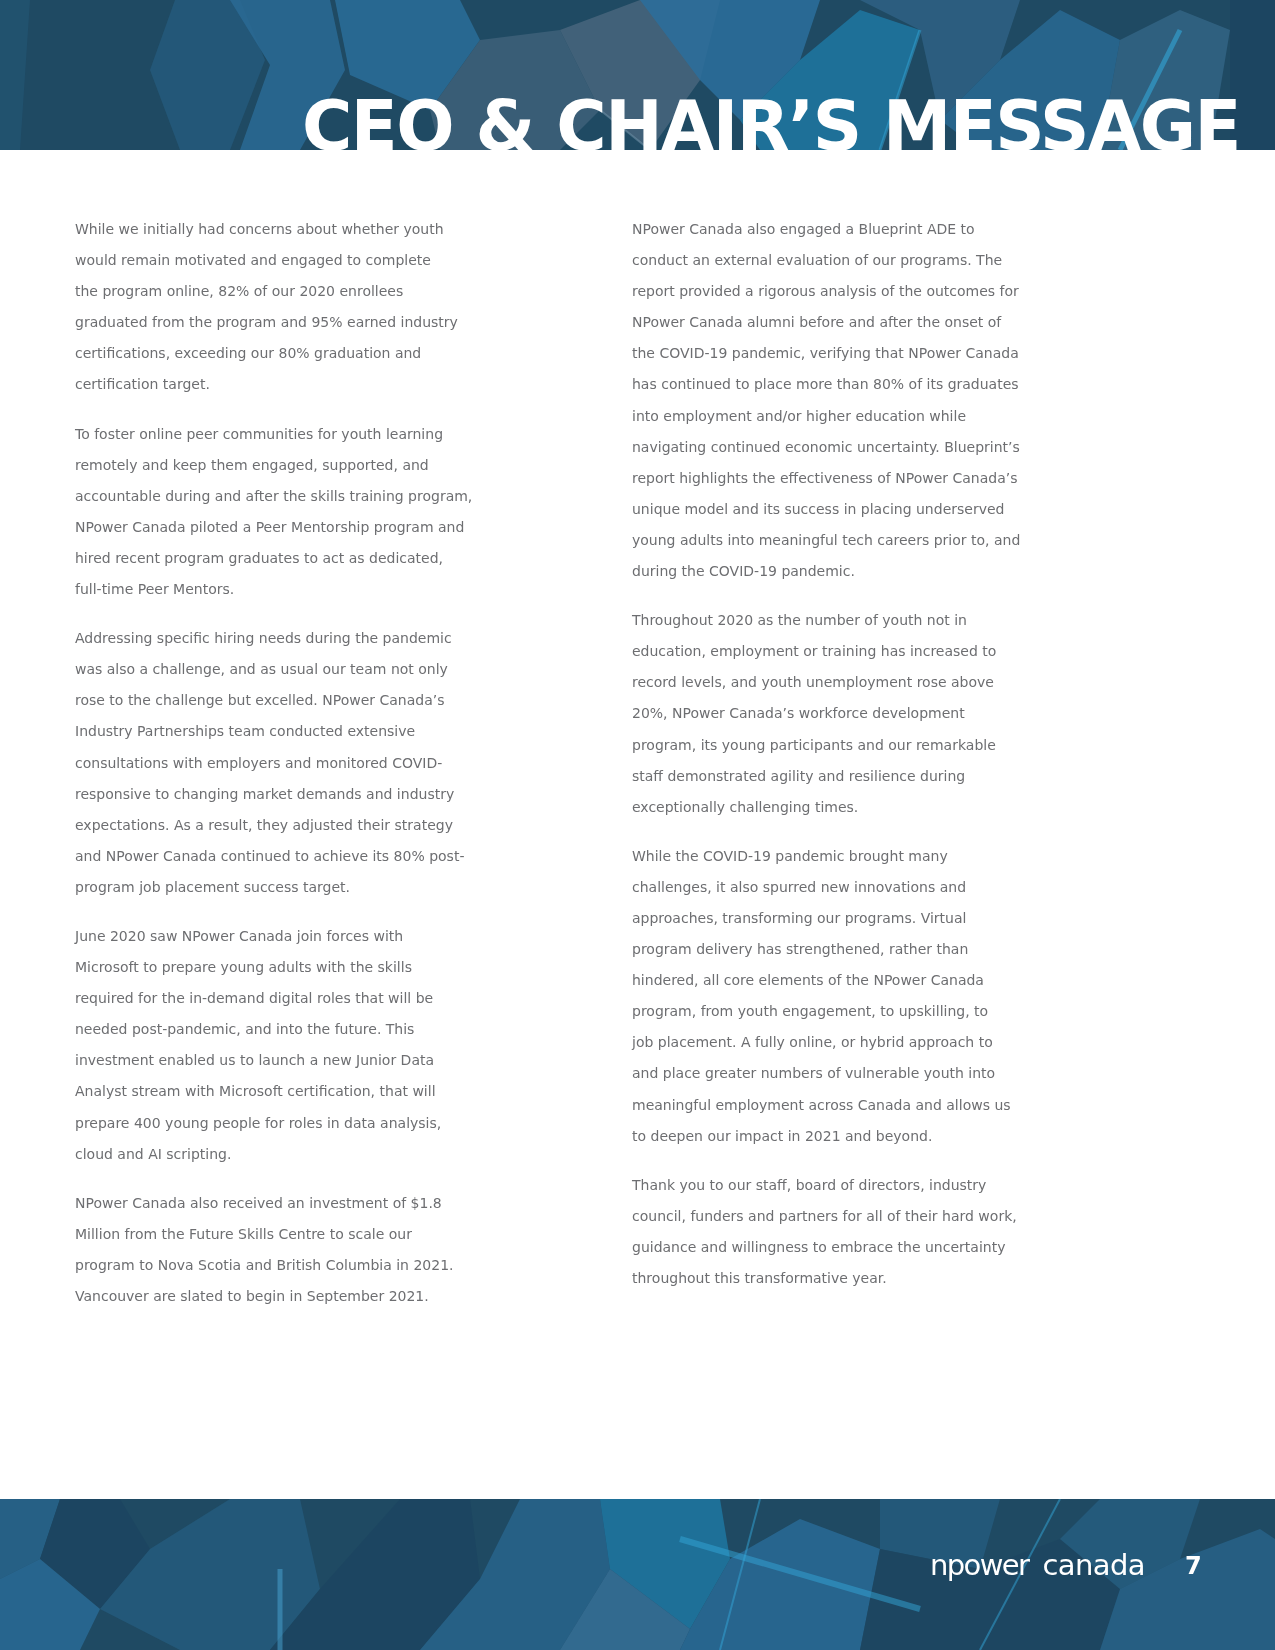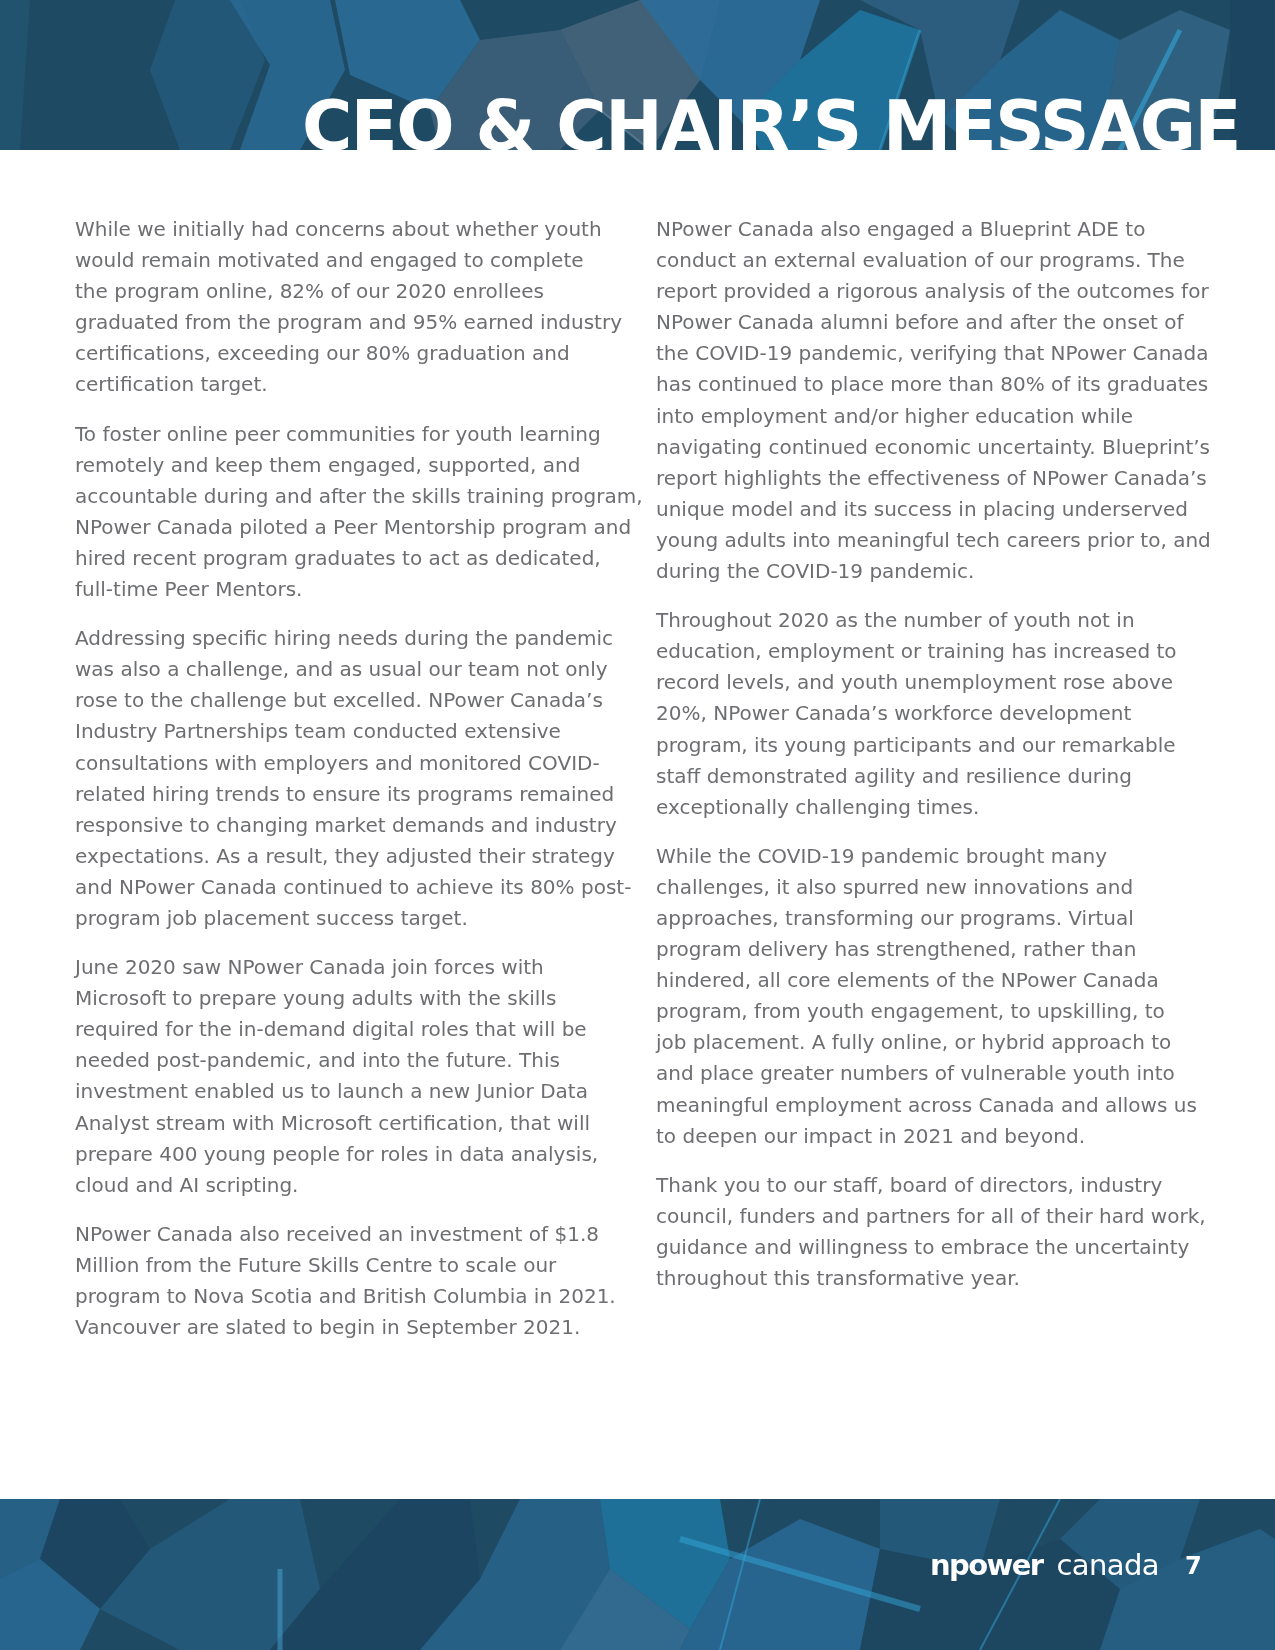--- a/index.html
+++ b/index.html
@@ -44,25 +44,25 @@
       transform-origin: left top;
     }
 
     
     .column {
       position: absolute;
       top: 214px;
       width: 560px;
     }
     .column.left { left: 75px; width: 555px; }
-    .column.right { left: 656px; width: 560px; }
+    .column.right { left: 632px; width: 560px; }
 
     .para {
       font-family: "DejaVu Sans", sans-serif;
-      font-size: 20px;
+      font-size: 14px;
       line-height: 31.1px;
       color: #6d6e71;
       margin-bottom: 18px;
       letter-spacing: 0px;
     }
     .para .ln { display: block; white-space: nowrap; }
 
     
     .footer {
       position: absolute;
@@ -80,21 +80,21 @@
     .logo {
       position: absolute;
       left: 930px;
       top: 49px;
       color: #ffffff;
       white-space: nowrap;
       font-family: "DejaVu Sans", sans-serif;
       font-size: 29px;
       line-height: 34px;
     }
-    .logo .bold { font-weight: bold; letter-spacing: -1.6px; }
+    .logo .bold { font-weight: normal; letter-spacing: -1.6px; }
     .logo .light { font-weight: normal; letter-spacing: -0.6px; margin-left: 14px; }
     .page-number {
       position: absolute;
       left: 1185px;
       top: 52px;
       color: #ffffff;
       font-family: "DejaVu Sans", sans-serif;
       font-weight: bold;
       font-size: 24px;
       line-height: 30px;
@@ -141,21 +141,20 @@
     <span class="ln">NPower Canada piloted a Peer Mentorship program and</span>
     <span class="ln">hired recent program graduates to act as dedicated,</span>
     <span class="ln">full-time Peer Mentors.</span>
   </p>
   <p class="para">
     <span class="ln">Addressing specific hiring needs during the pandemic</span>
     <span class="ln">was also a challenge, and as usual our team not only</span>
     <span class="ln">rose to the challenge but excelled. NPower Canada’s</span>
     <span class="ln">Industry Partnerships team conducted extensive</span>
     <span class="ln">consultations with employers and monitored COVID-</span>
-    <span class="ln">related hiring trends to ensure its programs remained</span>
     <span class="ln">responsive to changing market demands and industry</span>
     <span class="ln">expectations. As a result, they adjusted their strategy</span>
     <span class="ln">and NPower Canada continued to achieve its 80% post-</span>
     <span class="ln">program job placement success target.</span>
   </p>
   <p class="para">
     <span class="ln">June 2020 saw NPower Canada join forces with</span>
     <span class="ln">Microsoft to prepare young adults with the skills</span>
     <span class="ln">required for the in-demand digital roles that will be</span>
     <span class="ln">needed post-pandemic, and into the future. This</span>

